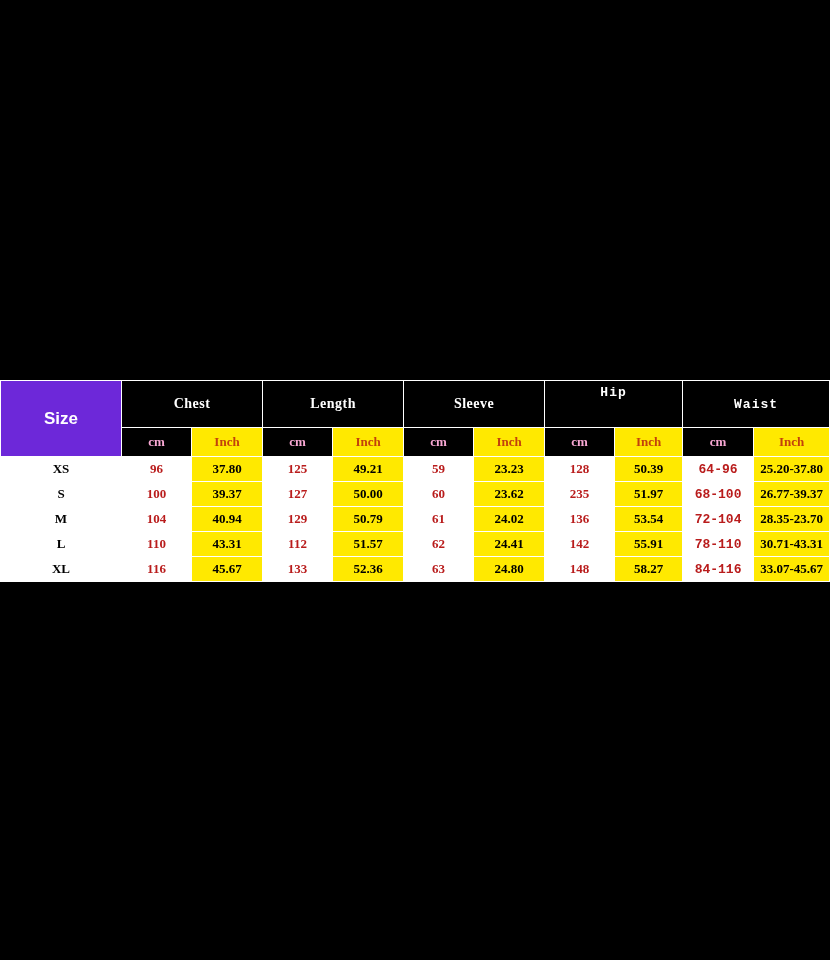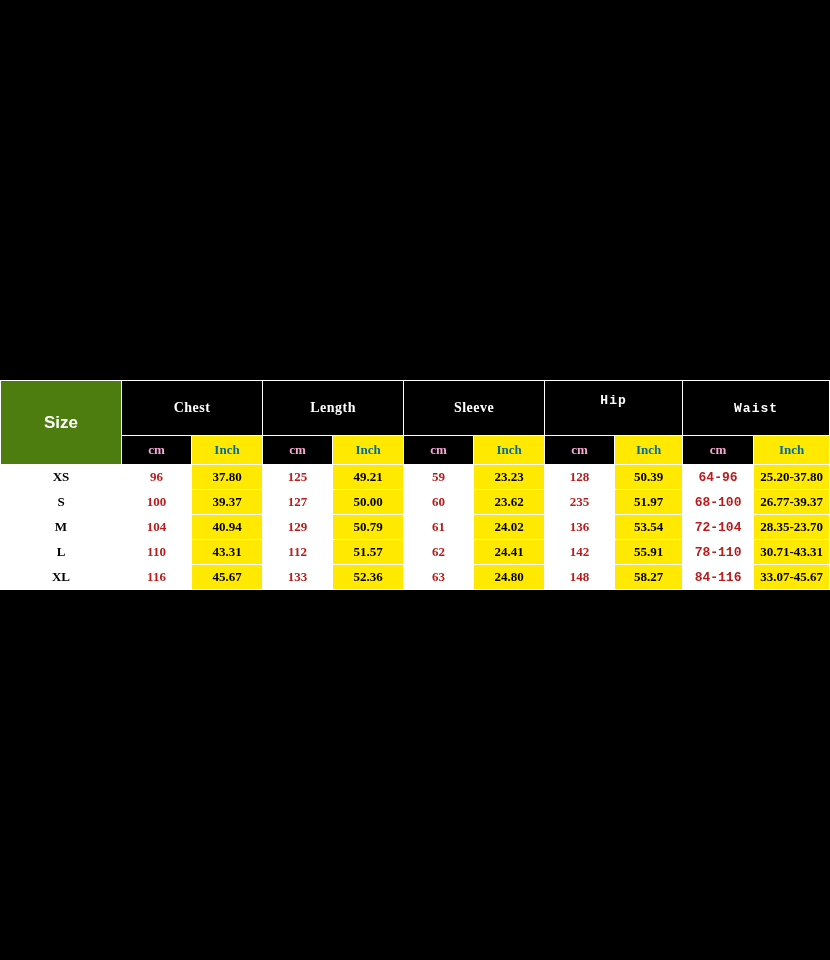--- a/index.html
+++ b/index.html
@@ -45,39 +45,39 @@
     height: 42px;
     font-size: 14px;
     letter-spacing: 0.5px;
   }
   .grp.hip-cell, .grp.waist-cell {
     font-family: "Liberation Mono", monospace;
     font-size: 13px;
     letter-spacing: 1px;
   }
   .size-head {
-    background: #4d7c0f;
+    background: #6d28d9;
     color: #ffffff;
     font-weight: bold;
     font-size: 17px;
     font-family: "Liberation Sans", sans-serif;
   }
   
   .unit {
     height: 28px;
     font-size: 13px;
     font-weight: bold;
   }
   .unit.cm {
     background: #000000;
     color: #f9a8d4;
   }
   .unit.inch {
     background: #ffe900;
-    color: #0369a1;
+    color: #c2410c;
   }
   
   .datarow td {
     height: 24px;
     font-size: 13px;
     font-weight: bold;
   }
   .cellcm {
     background: #ffffff;
     color: #b91c1c;
@@ -119,21 +119,21 @@
           <col style="width:68px">
         <col style="width:71px">
           <col style="width:76px">
       </colgroup>
       <tbody>
         <tr>
           <td class="size-head" rowspan="2">Size</td>
           <td class="grp" colspan="2">Chest</td>
           <td class="grp" colspan="2">Length</td>
           <td class="grp" colspan="2">Sleeve</td>
-          <td class="grp hip-cell" colspan="2" style="vertical-align:top;padding-top:12px;">Hip</td>
+          <td class="grp hip-cell" colspan="2" style="vertical-align:top;padding-top:4px;">Hip</td>
           <td class="grp waist-cell" colspan="2">Waist</td>
         </tr>
         <tr>
           <td class="unit cm">cm</td>
           <td class="unit inch">Inch</td>
           <td class="unit cm">cm</td>
           <td class="unit inch">Inch</td>
           <td class="unit cm">cm</td>
           <td class="unit inch">Inch</td>
           <td class="unit cm">cm</td>

